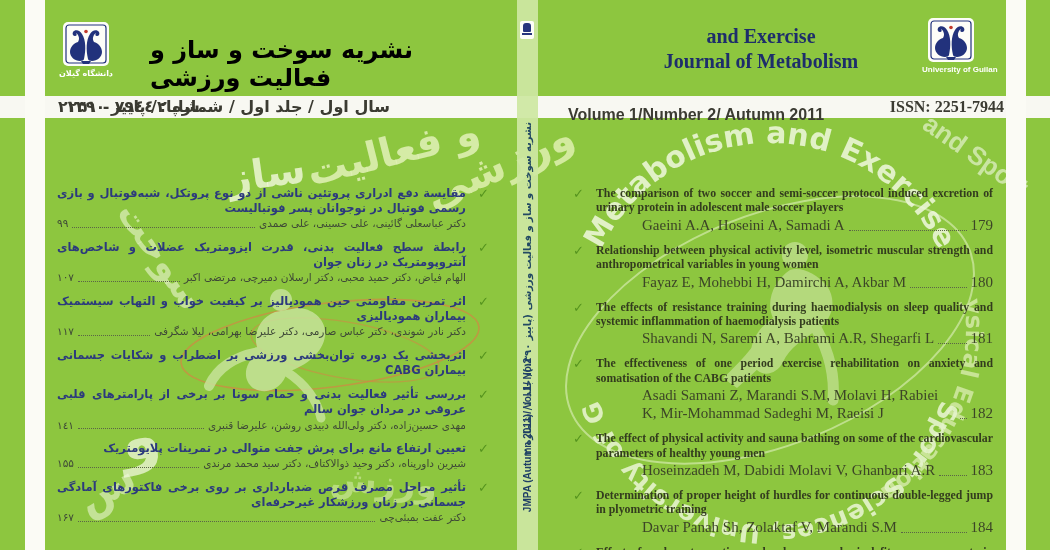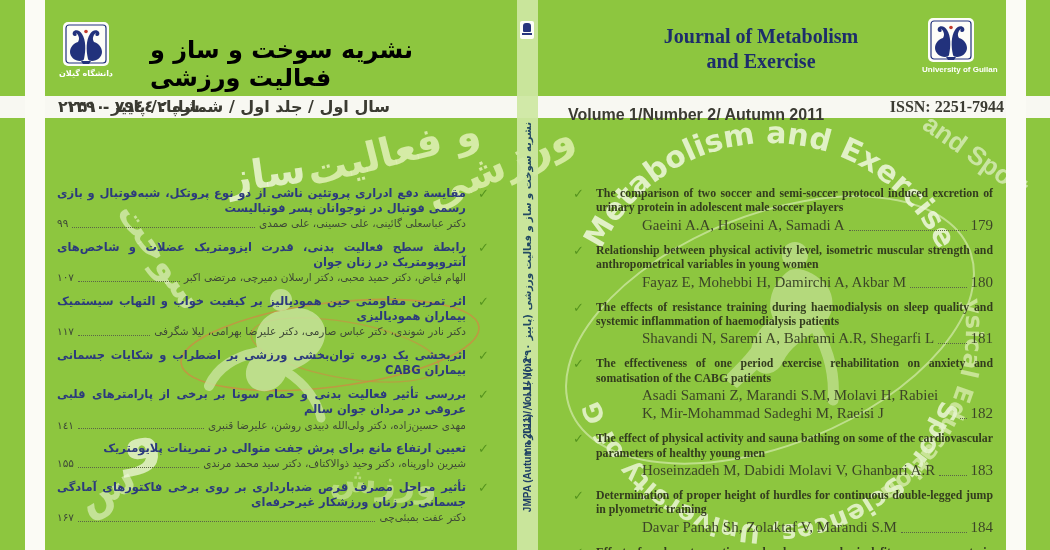--- a/index.html
+++ b/index.html
@@ -136,22 +136,22 @@
         <path id="birdR" d="M25 37 C23 28,23 18,27 12 C29 8,34 7,36 10 C37 12,36 14,34 14 C32 14,32 12,33 11 C30 13,29 17,31 20 C35 21,39 25,39 30 C39 35,34 39,29 39 C27 39,25 38,25 37 Z"></path>
         <use href="#birdR" transform="translate(46,0) scale(-1,1)"></use>
         <path d="M18 39 L28 39 L26 42 L20 42 Z"></path>
       </g>
     </svg>
     <span class="logo-label">دانشگاه گیلان</span>
   </div>
   <div class="fa-title">نشریه سوخت و ساز و فعالیت ورزشی</div>
 
   <div class="en-title">
+    <div>and Exercise</div>
     <div>Journal of Metabolism</div>
-    <div>and Exercise</div>
   </div>
   <div class="logo en">
     <svg width="46" height="46" viewBox="0 0 46 46">
       <rect x="0" y="0" width="46" height="44" rx="5" fill="#fdfdf8"></rect>
       <rect x="3" y="3" width="40" height="38" rx="3" fill="none" stroke="#22327c" stroke-width="1.2"></rect>
       <circle cx="23" cy="9.5" r="1.8" fill="#c23a2c"></circle>
       <g fill="#22327c">
         <path d="M25 37 C23 28,23 18,27 12 C29 8,34 7,36 10 C37 12,36 14,34 14 C32 14,32 12,33 11 C30 13,29 17,31 20 C35 21,39 25,39 30 C39 35,34 39,29 39 C27 39,25 38,25 37 Z"></path>
         <use href="#birdR" transform="translate(46,0) scale(-1,1)"></use>
         <path d="M18 39 L28 39 L26 42 L20 42 Z"></path>

